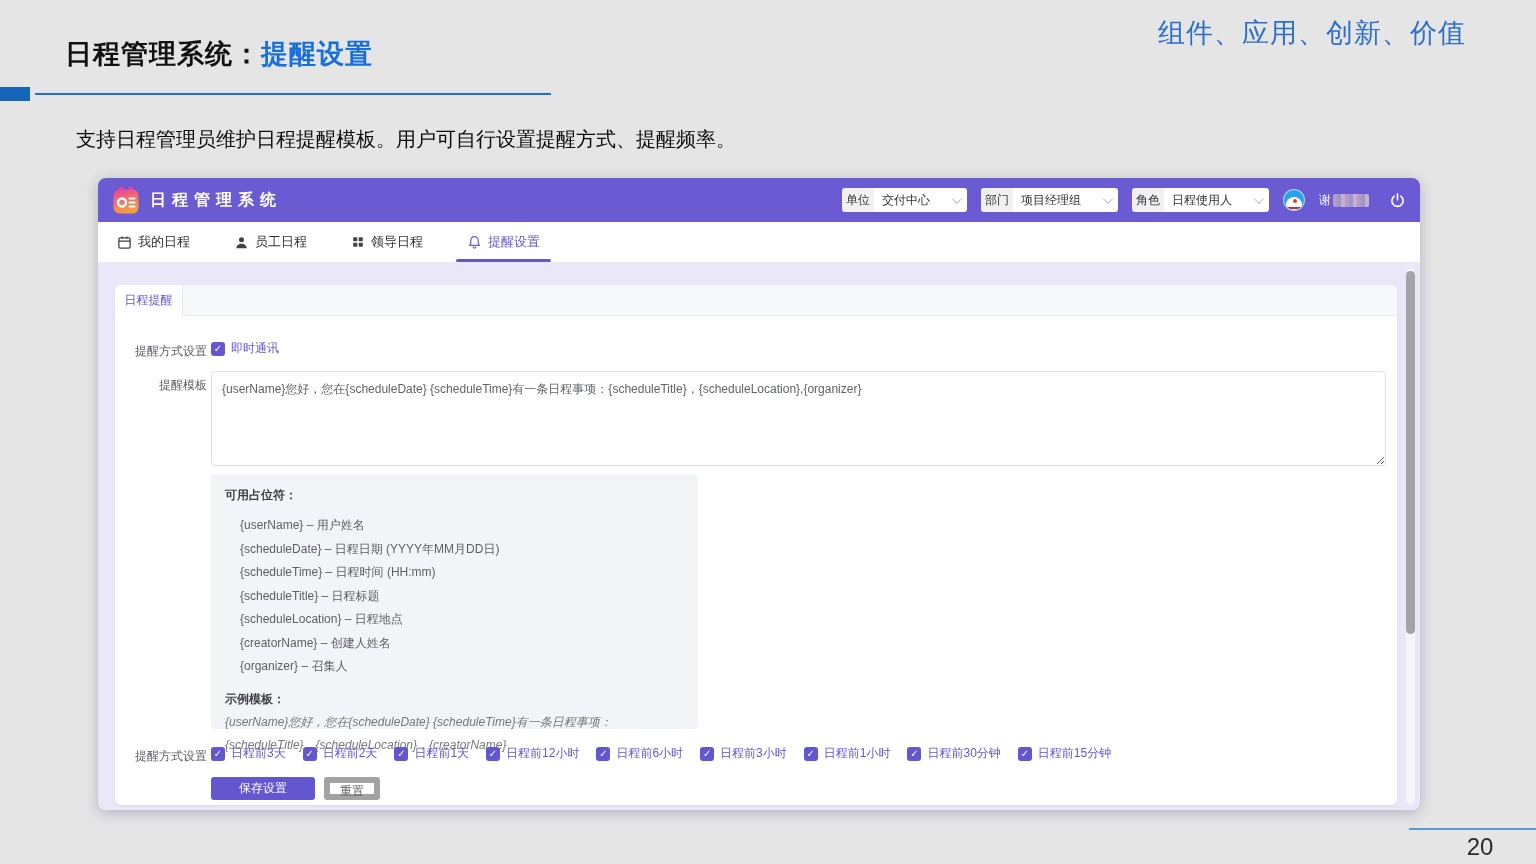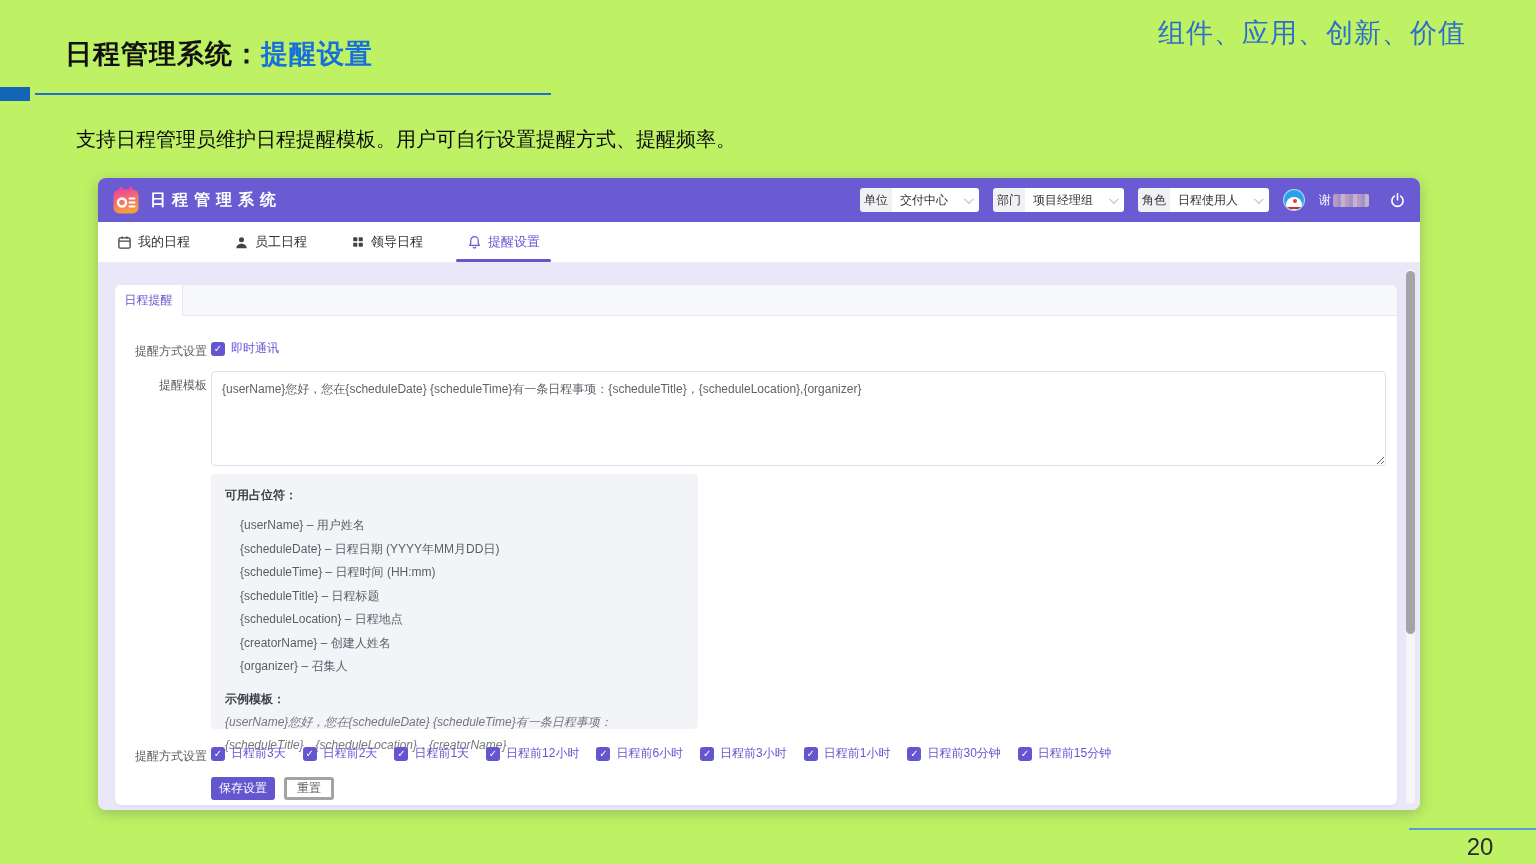--- a/index.html
+++ b/index.html
@@ -1,21 +1,21 @@
 <!DOCTYPE html>
 <html style="--purple: #6a5bd3; --accent: #6456cf; --blue: #176fdc;"><head>
 <meta charset="utf-8">
 <style>
   * { margin:0; padding:0; box-sizing:border-box; }
   html,body { width:1536px; height:864px; background:#fff; overflow:hidden;
     font-family:"Liberation Sans","DejaVu Sans",sans-serif; }
   .abs { position:absolute; }
 
   
-  #slide { position:relative; width:1536px; height:864px; background:#bef264; }
+  #slide { position:relative; width:1536px; height:864px; background:#e5e5e5; }
   #slide-title { left:65px; top:36px; font-size:27px; font-weight:bold; color:#111; letter-spacing:1px; }
   #slide-title .blue { color:var(--blue,#176fdc); }
   #accent-rect { left:0; top:87px; width:30px; height:14px; background:#1464b8; }
   #title-rule { left:35px; top:93px; width:516px; height:2px; background:#1e6fd0; }
   #slide-motto { right:70px; top:15px; font-size:27px; color:#2d6fc9; letter-spacing:1px; }
   #slide-subtitle { left:76px; top:126px; font-size:20px; color:#0a0a0a; }
   #page-rule { left:1409px; top:828px; width:127px; height:2px; background:#5b9bd5; }
   #page-number { left:1450px; top:833px; width:60px; text-align:center; font-size:24px; color:#2b2b2b; }
 
   
@@ -23,21 +23,21 @@
     border-radius:8px; box-shadow:0 3px 14px rgba(40,30,90,.25); overflow:hidden; }
 
   
   #app-header { position:absolute; left:0; top:0; width:100%; height:44px;
     background:var(--purple,#6a5bd3); display:flex; align-items:center; padding:0 14px; }
   #logo { width:28px; height:28px; margin-right:10px; flex:0 0 auto; }
   #app-title { color:#fff; font-size:16px; font-weight:bold; letter-spacing:6px; }
   #header-right { margin-left:auto; display:flex; align-items:center; gap:14px; }
   .selector { display:flex; height:24px; border-radius:3px; overflow:hidden; font-size:12px; cursor:pointer; }
   .selector .sel-label { background:#f1f1f4; color:#333; display:flex; align-items:center; padding:0 4px; }
-  .selector .sel-value { background:#fff; color:#333; display:flex; align-items:center; gap:16px; padding:0 8px; min-width:86px; justify-content:space-between; }
+  .selector .sel-value { background:#fff; color:#333; display:flex; align-items:center; gap:22px; padding:0 8px; min-width:86px; justify-content:space-between; }
   .chev { width:7px; height:7px; border-right:1.5px solid #b9bcc4; border-bottom:1.5px solid #b9bcc4;
     transform:rotate(45deg) translateY(-2px); flex:0 0 auto; }
   #avatar { width:22px; height:22px; border-radius:50%; background:#2aa2e8; position:relative; overflow:hidden; border:1px solid rgba(255,255,255,.6);}
   #avatar .face { position:absolute; left:2px; right:2px; bottom:-2px; height:15px; background:#fff; border-radius:50%; }
   #avatar .nose { position:absolute; left:8.5px; top:9px; width:4px; height:4px; background:#e23c30; border-radius:50%; }
   #avatar .collar { position:absolute; left:0; bottom:1px; width:100%; height:2px; background:#d52b2b; }
   #username { color:#fff; font-size:12px; display:flex; align-items:center; gap:2px; }
   #username .mosaic { display:inline-block; width:36px; height:13px; border-radius:2px;
     background:repeating-linear-gradient(90deg,#c9a6c0 0 4px,#a8a0c8 4px 8px,#d8c2cc 8px 12px); filter:blur(.6px); opacity:.85; }
   #logout-btn { margin-left:6px; display:flex; align-items:center; cursor:pointer; }
@@ -84,22 +84,22 @@
   .ph-item { margin-left:15px; line-height:23.5px; }
   .ph-example-title { font-weight:bold; color:#3c3f45; margin-top:9px; line-height:23px; }
   .ph-example { font-style:italic; color:#74777e; line-height:23px; }
 
   #frequency-label { left:0; top:463px; }
   #frequency-field { position:absolute; left:96px; top:460px; display:flex; align-items:center; }
   .freq-item { display:flex; align-items:center; gap:6px; margin-right:17px; cursor:pointer; }
 
   #button-row { position:absolute; left:96px; top:492px; display:flex; gap:9px; }
   #save-button { min-width:62px; height:23px; background:var(--accent,#6456cf); color:#fff; border:none;
-    border-radius:3px; font-size:12px; padding:0 8px; cursor:pointer; font-family:inherit; }
-  #reset-button { min-width:42px; height:23px; background:#fff; color:#5c6066; border:3px solid #a3a3a3;
+    border-radius:3px; font-size:12px; padding:0 28px; cursor:pointer; font-family:inherit; }
+  #reset-button { min-width:42px; height:23px; background:#fff; color:#5c6066; border:6px solid #a3a3a3;
     border-radius:3px; font-size:12px; padding:0 10px; cursor:pointer; font-family:inherit; }
 </style>
 </head>
 <body>
 
 <div id="slide">
 
   <div class="abs" id="slide-title"><span>日程管理系统：</span><span class="blue">提醒设置</span></div>
   <div class="abs" id="accent-rect"></div>
   <div class="abs" id="title-rule"></div>

